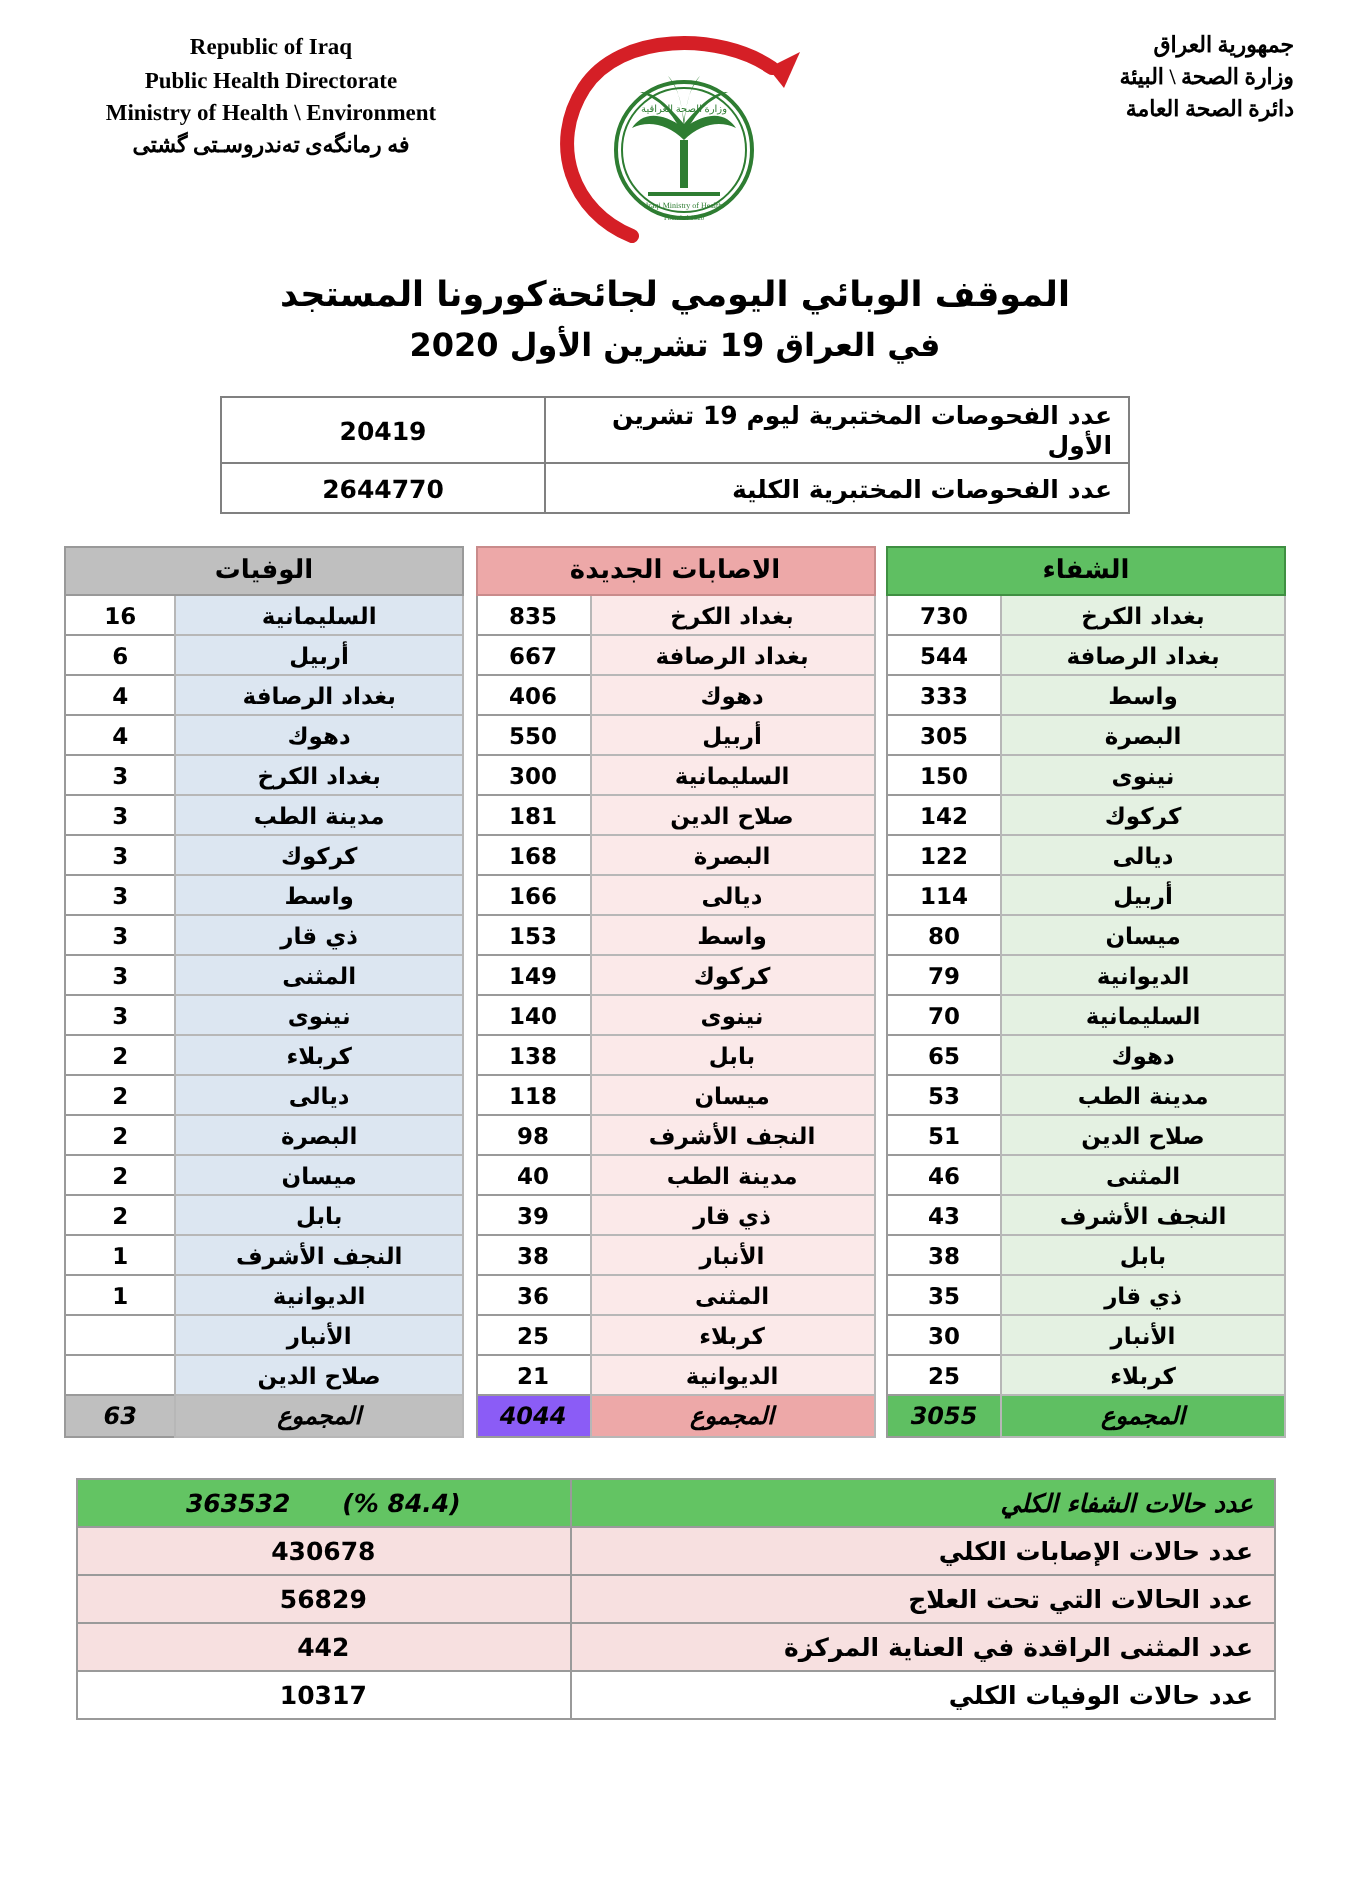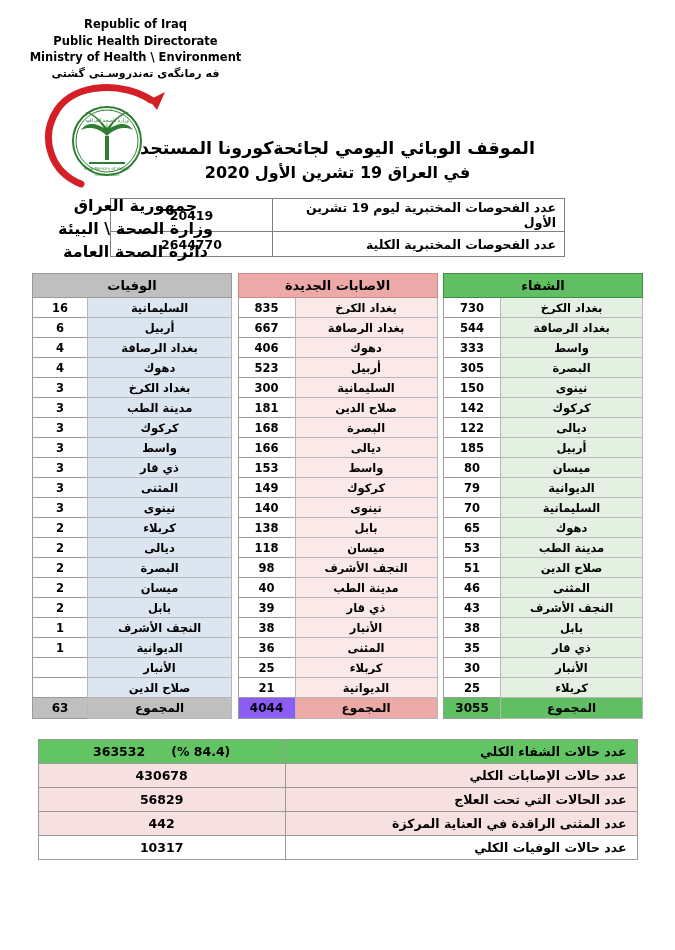--- a/index.html
+++ b/index.html
@@ -19,40 +19,40 @@
     width: 675px;
     height: 950px;
     position: relative;
     box-sizing: border-box;
     padding: 10px 18px;
   }
 
   
   .header {
     display: flex;
-    flex-direction: column;
+    flex-direction: row;
     align-items: flex-start;
     justify-content: space-between;
     height: 120px;
     padding: 6px 10px 0 10px;
     box-sizing: border-box;
+    font-family: Liberation Serif, serif;
   }
   .header-col {
     width: 215px;
     line-height: 1.45;
   }
   .header-en {
     text-align: center;
     font-size: 11.5px;
     font-weight: bold;
   }
   .header-en div { white-space: nowrap; }
   .header-ar-right {
-    text-align: center;
-    font-size: 16px;
+    font-size: 11px;
     font-weight: bold;
     direction: rtl;
   }
   .header-ar-right div { white-space: nowrap; }
   .logo-wrap {
     width: 150px;
     display: flex;
     align-items: flex-start;
     justify-content: center;
     padding-top: 2px;
@@ -134,20 +134,21 @@
   .col-table td.num {
     text-align: center;
     width: 46px;
     background: #ffffff;
     border-color: #9a9a9a;
   }
   .col-table tr.total td {
     font-weight: bold;
     font-size: 12px;
     height: 20px;
+    font-style: italic;
   }
 
   
   .t-rec th { background: #5fbf62; color: #000; border-color: #3f8f42; }
   .t-rec td.name { background: #e4f1e2; }
   .t-rec tr.total td.name { background: #5fbf62; }
   .t-rec tr.total td.num { background: #5fbf62; }
 
   
   .t-new th { background: #eda8a8; color: #000; border-color: #c98b8b; }
@@ -176,21 +177,21 @@
     padding: 1px 10px;
   }
   .bottom-table td.label {
     text-align: right;
     width: 360px;
   }
   .bottom-table td.value {
     text-align: center;
     width: 240px;
   }
-  .row-green td { background: #63c463; }
+  .row-green td { background: #63c463; font-style: italic; }
   .row-pink td { background: #f7e0e0; }
   .row-white td { background: #ffffff; }
 
   .pct { margin-right: 26px; }
 </style>
 </head>
 <body>
 
 <div class="page">
 
@@ -285,21 +286,21 @@
         <tr>
             <td class="name">كركوك</td>
             <td class="num">142</td>
           </tr>
         <tr>
             <td class="name">ديالى</td>
             <td class="num">122</td>
           </tr>
         <tr>
             <td class="name">أربيل</td>
-            <td class="num">185</td>
+            <td class="num">114</td>
           </tr>
         <tr>
             <td class="name">ميسان</td>
             <td class="num">80</td>
           </tr>
         <tr>
             <td class="name">الديوانية</td>
             <td class="num">79</td>
           </tr>
         <tr>
@@ -363,21 +364,21 @@
         <tr>
             <td class="name">بغداد الرصافة</td>
             <td class="num">667</td>
           </tr>
         <tr>
             <td class="name">دهوك</td>
             <td class="num">406</td>
           </tr>
         <tr>
             <td class="name">أربيل</td>
-            <td class="num">523</td>
+            <td class="num">550</td>
           </tr>
         <tr>
             <td class="name">السليمانية</td>
             <td class="num">300</td>
           </tr>
         <tr>
             <td class="name">صلاح الدين</td>
             <td class="num">181</td>
           </tr>
         <tr>

